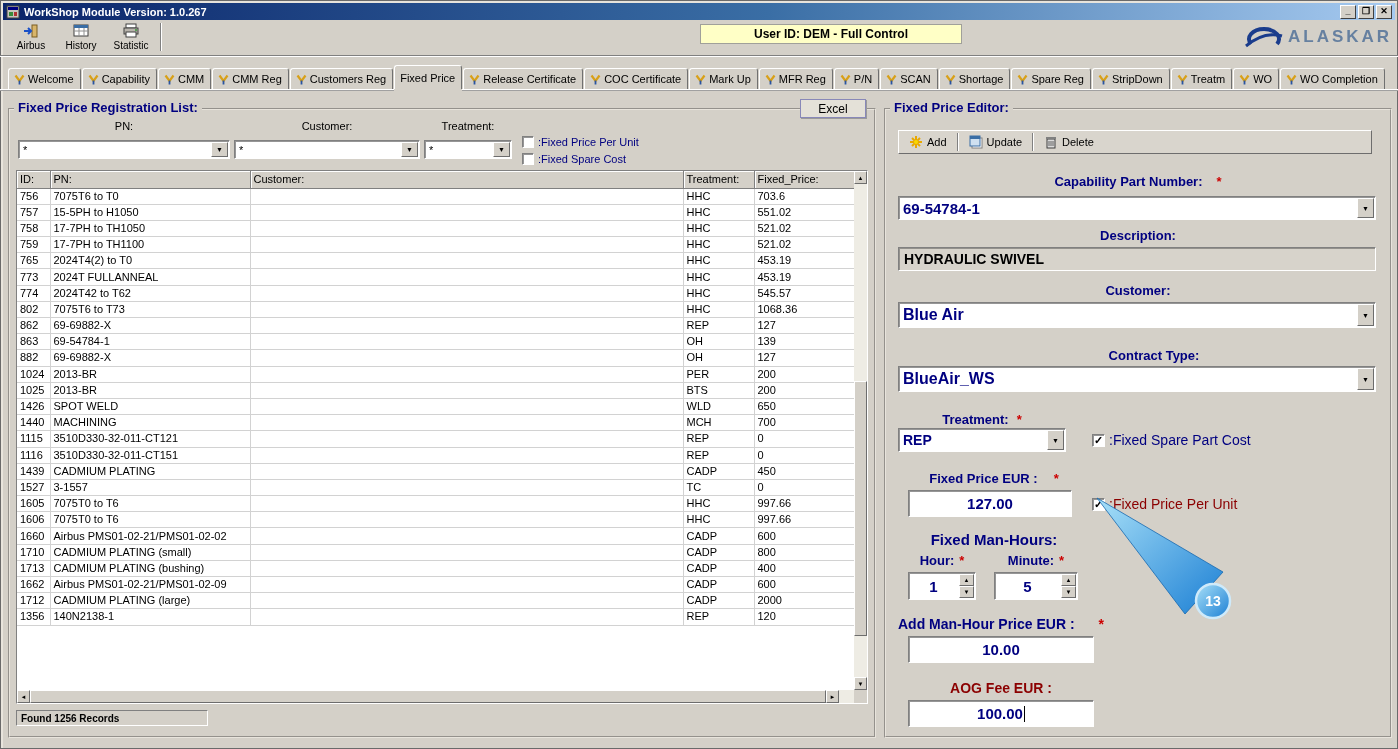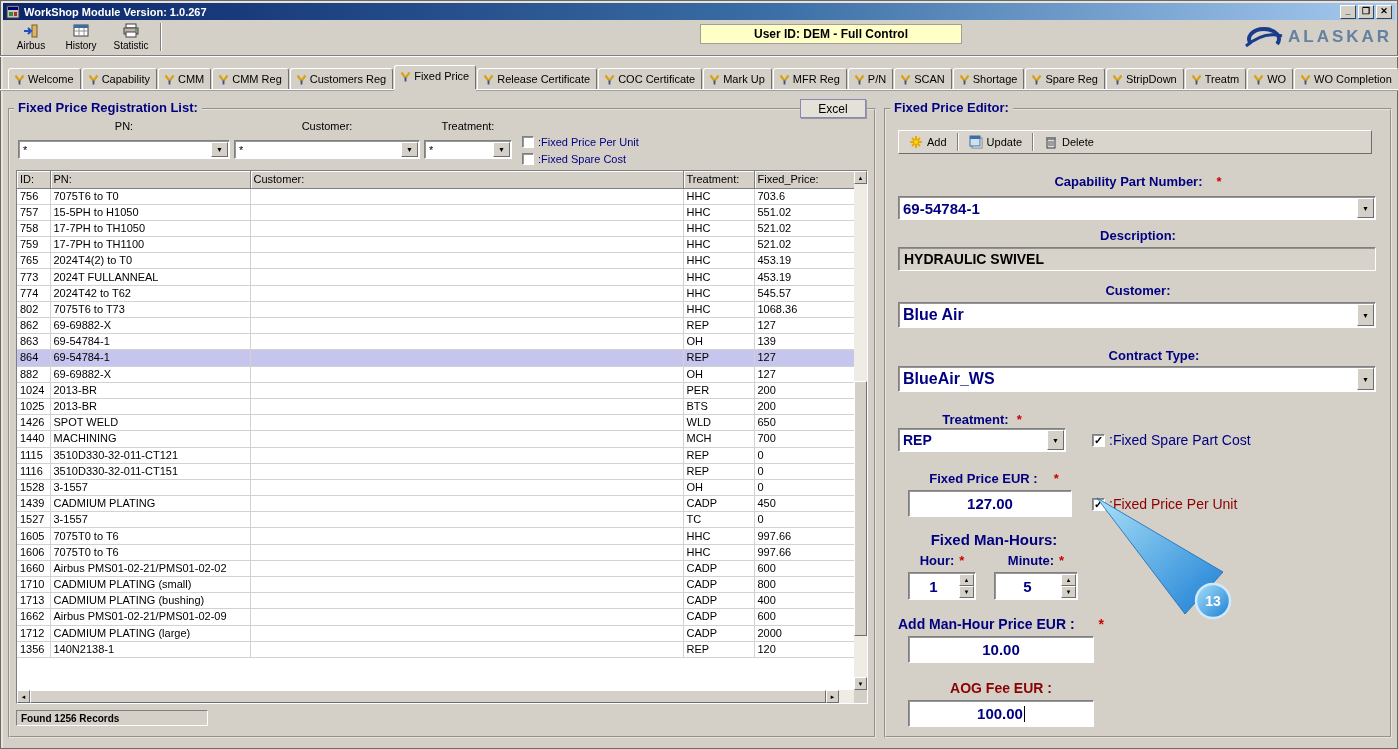--- a/index.html
+++ b/index.html
@@ -32,21 +32,21 @@
                 font-size:12px; font-weight:bold; color:#000; }
   .logo { position:absolute; left:1244px; top:22px; height:30px; display:flex; align-items:center; gap:4px; }
   .logotext { font-size:17px; font-weight:bold; letter-spacing:3px; color:#6680a0; }
 
   
   .tabstrip { position:absolute; left:8px; top:65px; height:24px; display:flex; align-items:flex-end; gap:1px; z-index:2; }
   .tabline { position:absolute; left:0; top:89px; width:1398px; height:2px; border-top:1px solid #fff; border-bottom:1px solid #a0a0a0; z-index:1; }
   .tab { display:flex; align-items:center; gap:3px; padding:3px 6px 3px 5px; font-size:11px; color:#000;
          background:#d4d0c8; border:1px solid; border-color:#fff #707070 #707070 #fff; border-bottom:none;
          border-radius:3px 3px 0 0; height:21px; white-space:nowrap; }
-  .tab.active { height:24px; padding-bottom:6px; z-index:3; box-shadow:0 2px 0 #d4d0c8; }
+  .tab.active { height:24px; padding-bottom:6px; z-index:3; box-shadow:0 2px 0 #d4d0c8;flex-direction:column; }
   .tabico { width:11px; height:11px; }
 
   
   .groupbox { position:absolute; border:2px groove #e8e4dc; }
   .gbtitle { position:absolute; top:-10px; left:4px; background:#d4d0c8; padding:0 4px;
              font-size:13px; font-weight:bold; color:#000080; white-space:nowrap; z-index:2; }
   .raised { border:1px solid; border-color:#fff #6d6d6d #6d6d6d #fff; }
   .combo { position:absolute; background:#fff; display:flex; align-items:stretch;
            border:1px solid; border-color:#808080 #fff #fff #808080; box-shadow:inset 1px 1px 0 rgba(64,64,64,.55); }
   .cval { flex:1; display:flex; align-items:center; padding-left:4px; font-size:11px; color:#000; overflow:hidden; white-space:nowrap; }
@@ -432,27 +432,20 @@
               <td>REP</td>
               <td>127</td>
             </tr>
             <tr>
               <td>863</td>
               <td>69-54784-1</td>
               <td></td>
               <td>OH</td>
               <td>139</td>
             </tr>
-            <tr class="selected">
-              <td>864</td>
-              <td>69-54784-1</td>
-              <td></td>
-              <td>REP</td>
-              <td>127</td>
-            </tr>
             <tr>
               <td>882</td>
               <td>69-69882-X</td>
               <td></td>
               <td>OH</td>
               <td>127</td>
             </tr>
             <tr>
               <td>1024</td>
               <td>2013-BR</td>
@@ -486,27 +479,20 @@
               <td>3510D330-32-011-CT121</td>
               <td></td>
               <td>REP</td>
               <td>0</td>
             </tr>
             <tr>
               <td>1116</td>
               <td>3510D330-32-011-CT151</td>
               <td></td>
               <td>REP</td>
-              <td>0</td>
-            </tr>
-            <tr>
-              <td>1528</td>
-              <td>3-1557</td>
-              <td></td>
-              <td>OH</td>
               <td>0</td>
             </tr>
             <tr>
               <td>1439</td>
               <td>CADMIUM PLATING</td>
               <td></td>
               <td>CADP</td>
               <td>450</td>
             </tr>
             <tr>

